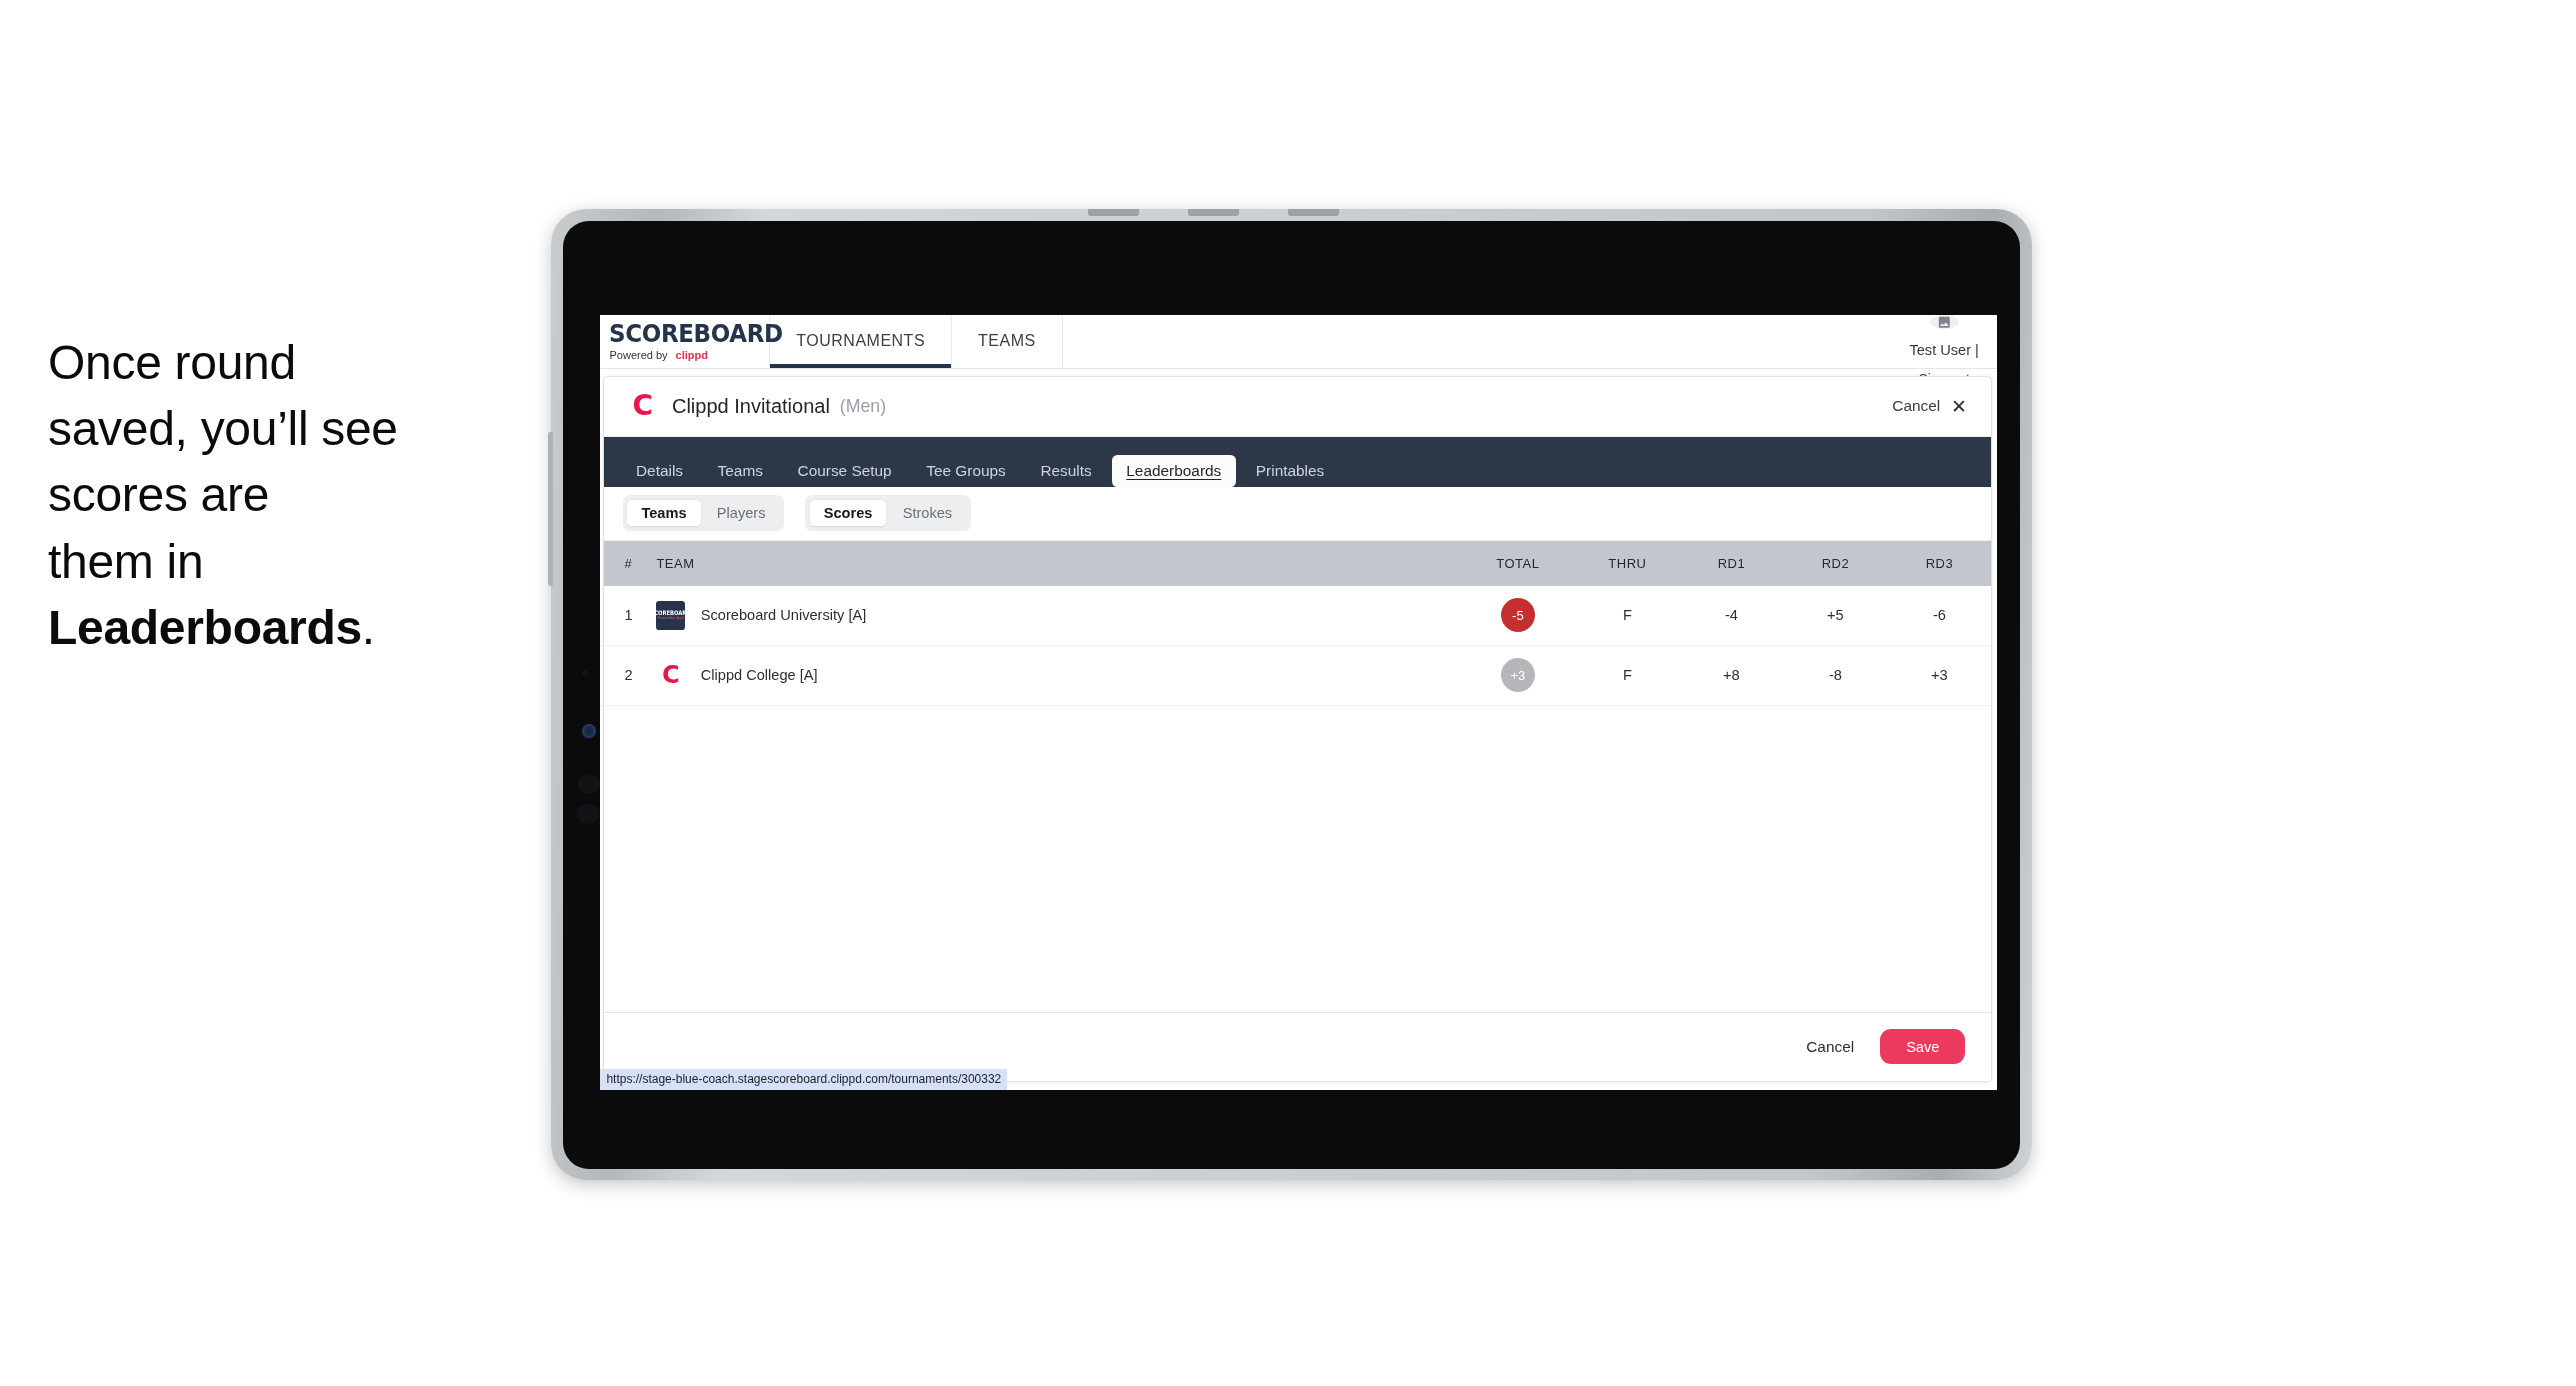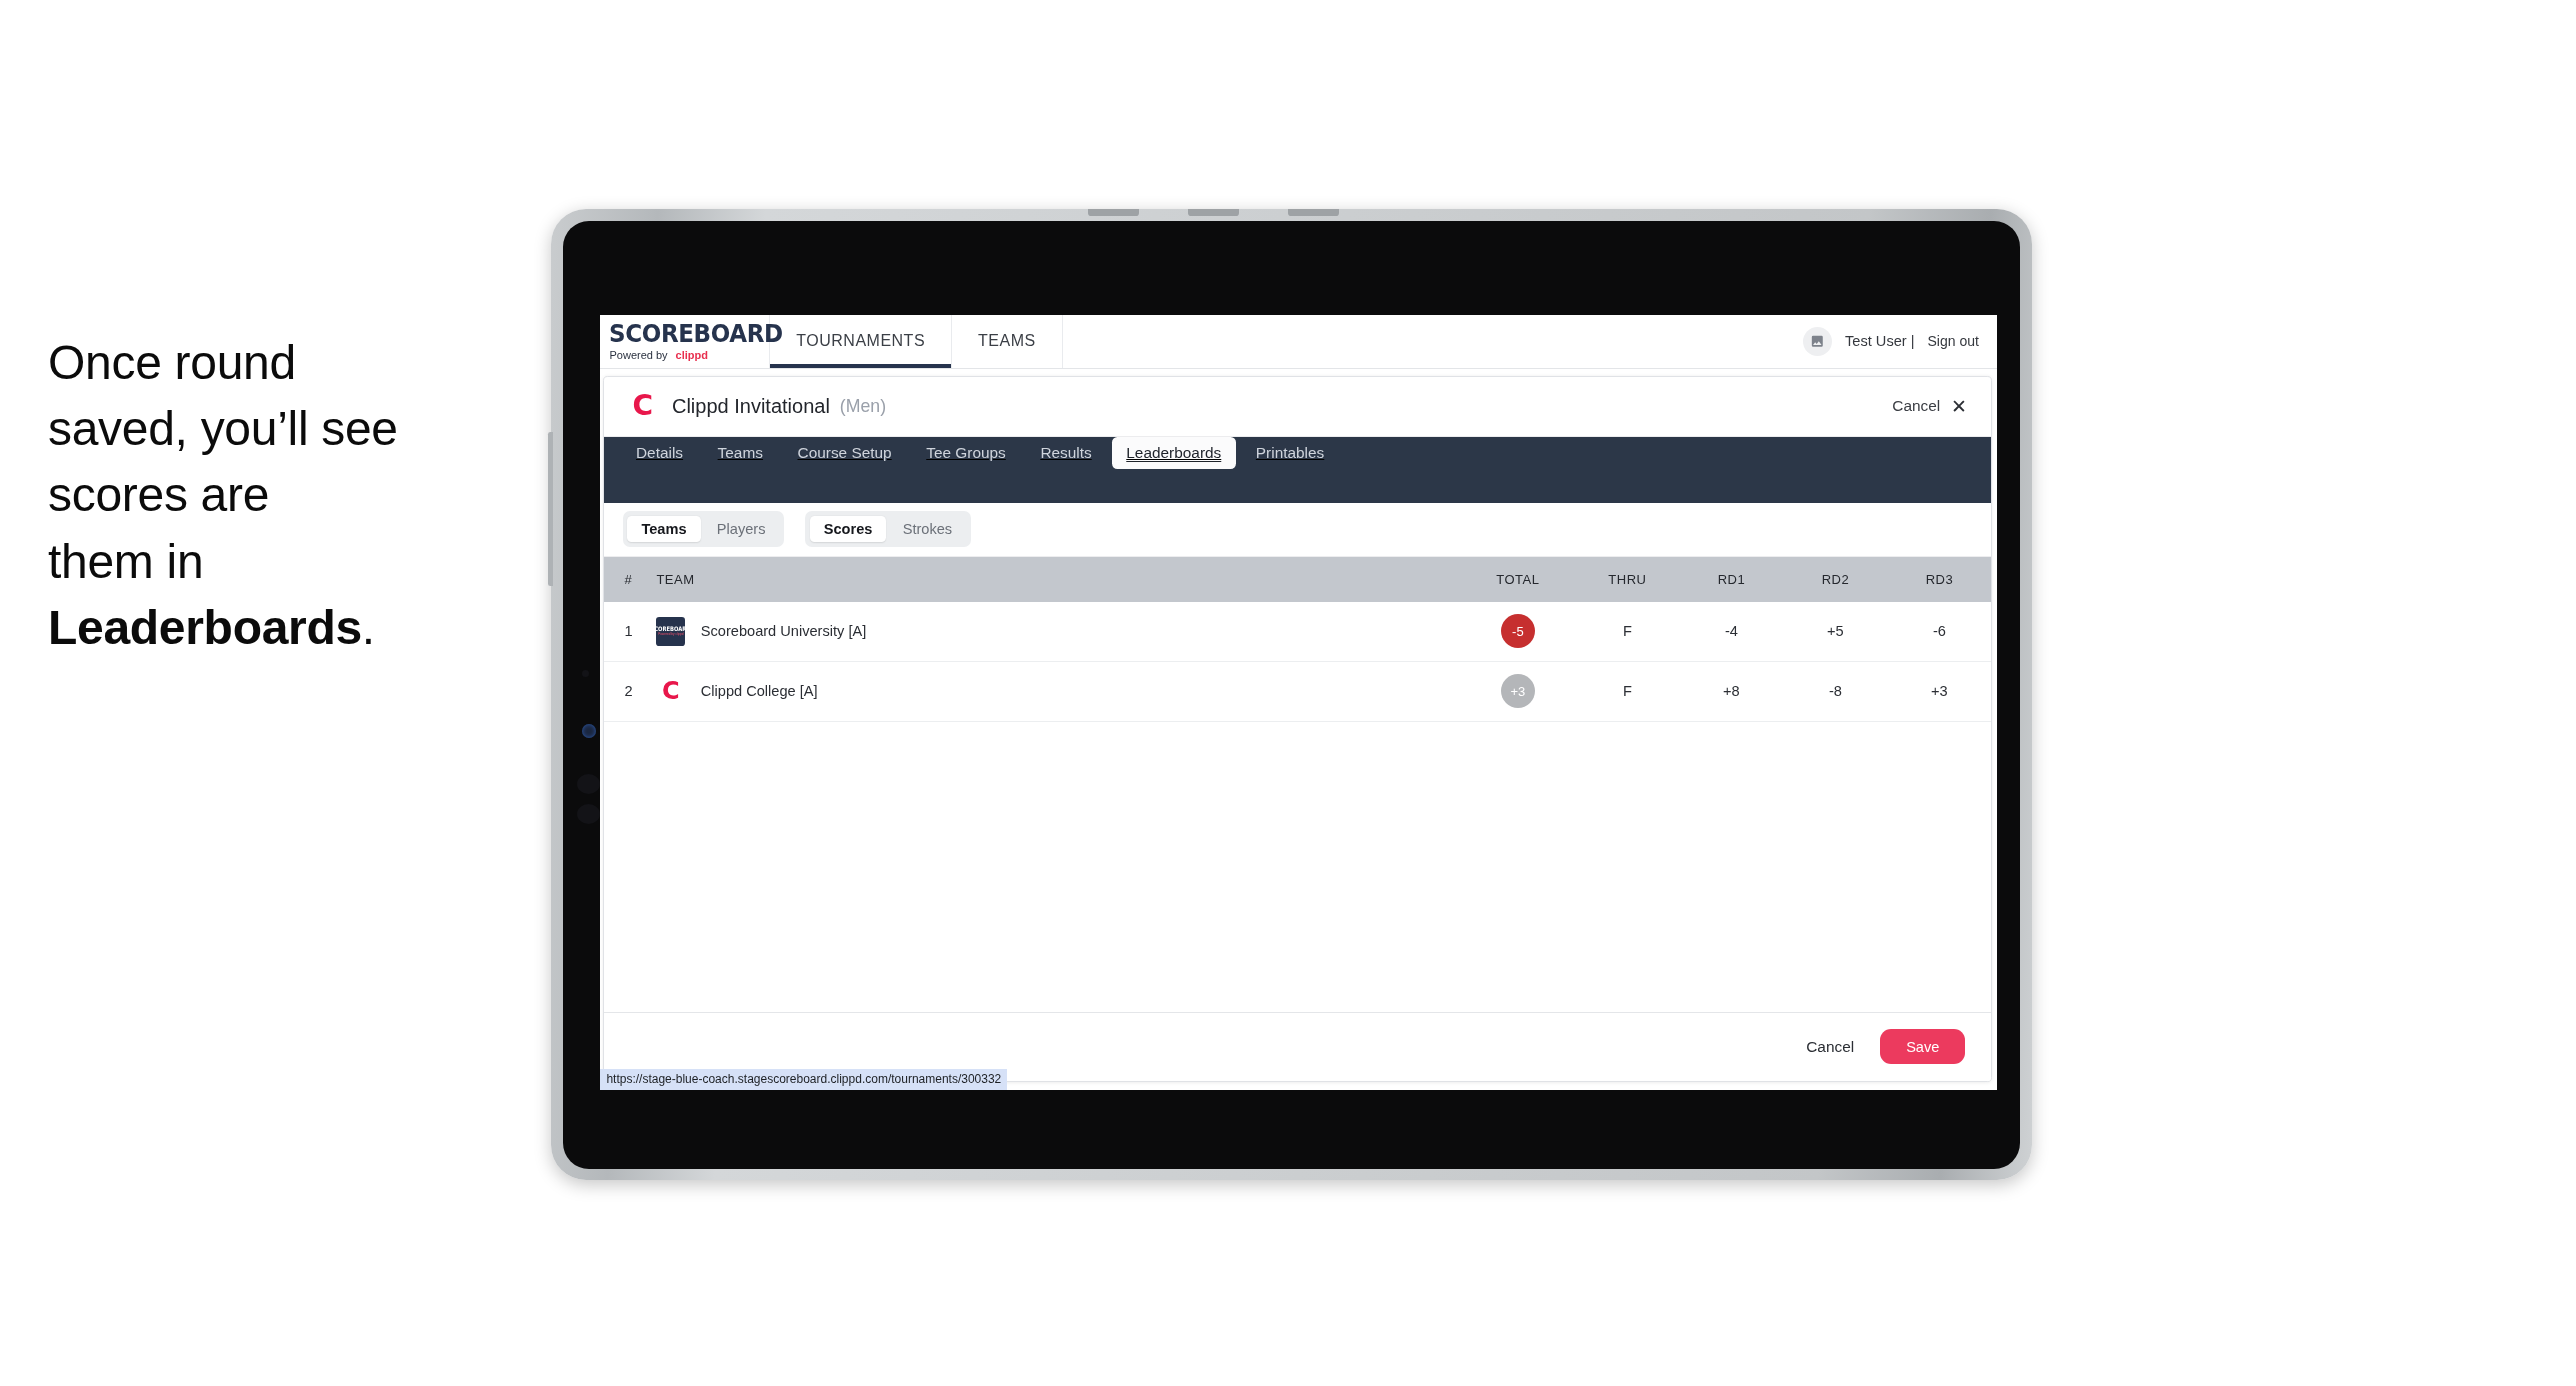--- a/index.html
+++ b/index.html
@@ -143,20 +143,21 @@
     height: 3.8px;
     background: #26334d;
   }
 
   #appbar-right {
     margin-left: auto;
     display: flex;
     align-items: center;
     gap: 13px;
     padding-right: 18.4px;
+    flex-direction: column;
   }
   #avatar {
     width: 29px; height: 29px;
     border-radius: 50%;
     background: #eeeff1;
     display: flex; align-items: center; justify-content: center;
   }
   #avatar svg { width: 14.6px; height: 14.6px; fill: #7d828b; }
   #username { font-size: 14.6px; color: #35383e; }
   #signout { font-size: 14px; color: #35383e; cursor: pointer; }
@@ -197,28 +198,27 @@
   #t-cat  { font-size: 17.7px; color: #9aa0aa; margin-left: 10px; }
   #t-cancel {
     margin-left: auto;
     display: flex; align-items: center; gap: 10.7px;
     font-size: 15.4px; color: #3a3d43; cursor: pointer;
   }
   #t-cancel .x { font-size: 19px; color: #2b2e34; }
 
   
   #tabstrip {
-    height: 66px;
+    height: 50px;
     background: #2c3748;
     display: flex;
-    align-items: flex-start;
+    align-items: flex-end;
     padding-left: 17px;
     gap: 5.4px;
     flex: none;
-    text-decoration: underline;
   }
   .tab {
     padding: 7px 14.6px;
     font-size: 15.4px;
     color: #cfd4dc;
     border-radius: 5.4px;
     cursor: pointer;
     white-space: nowrap;
   }
   .tab.active {

